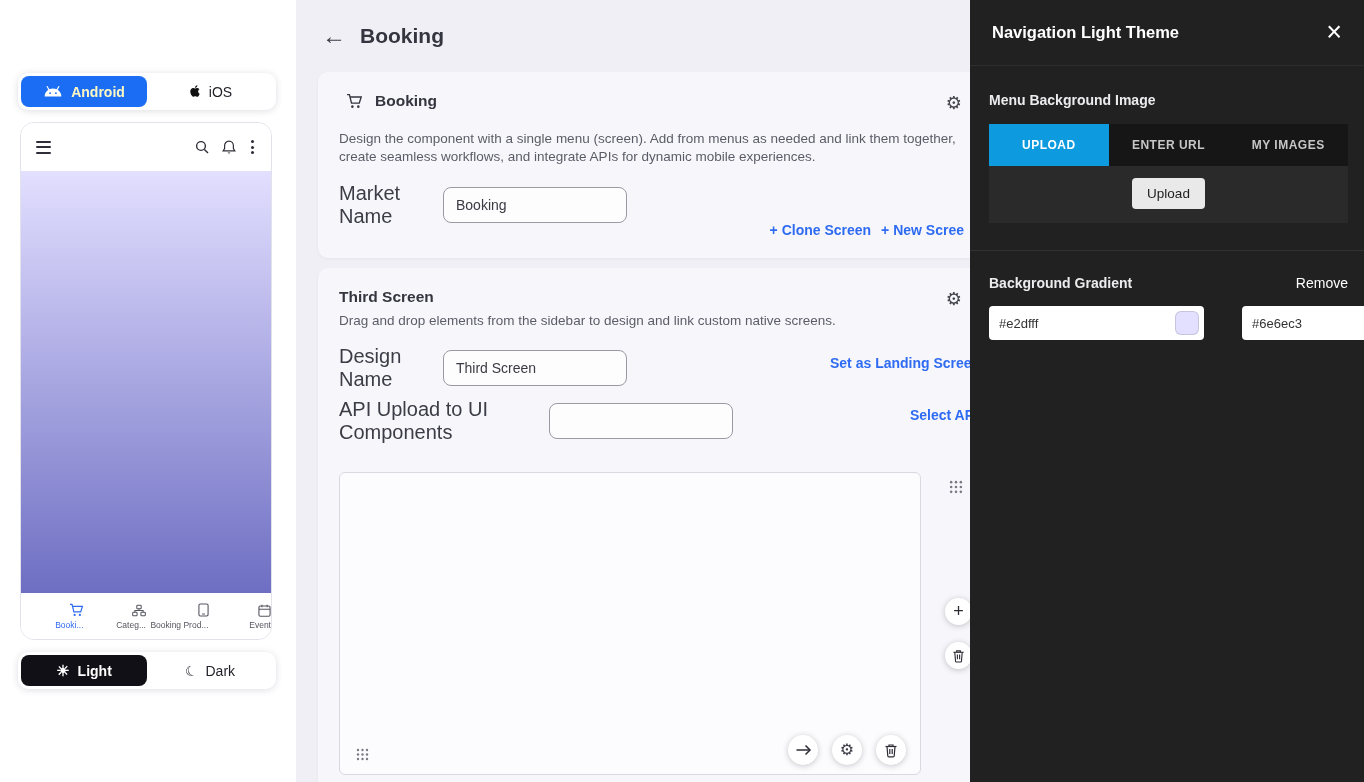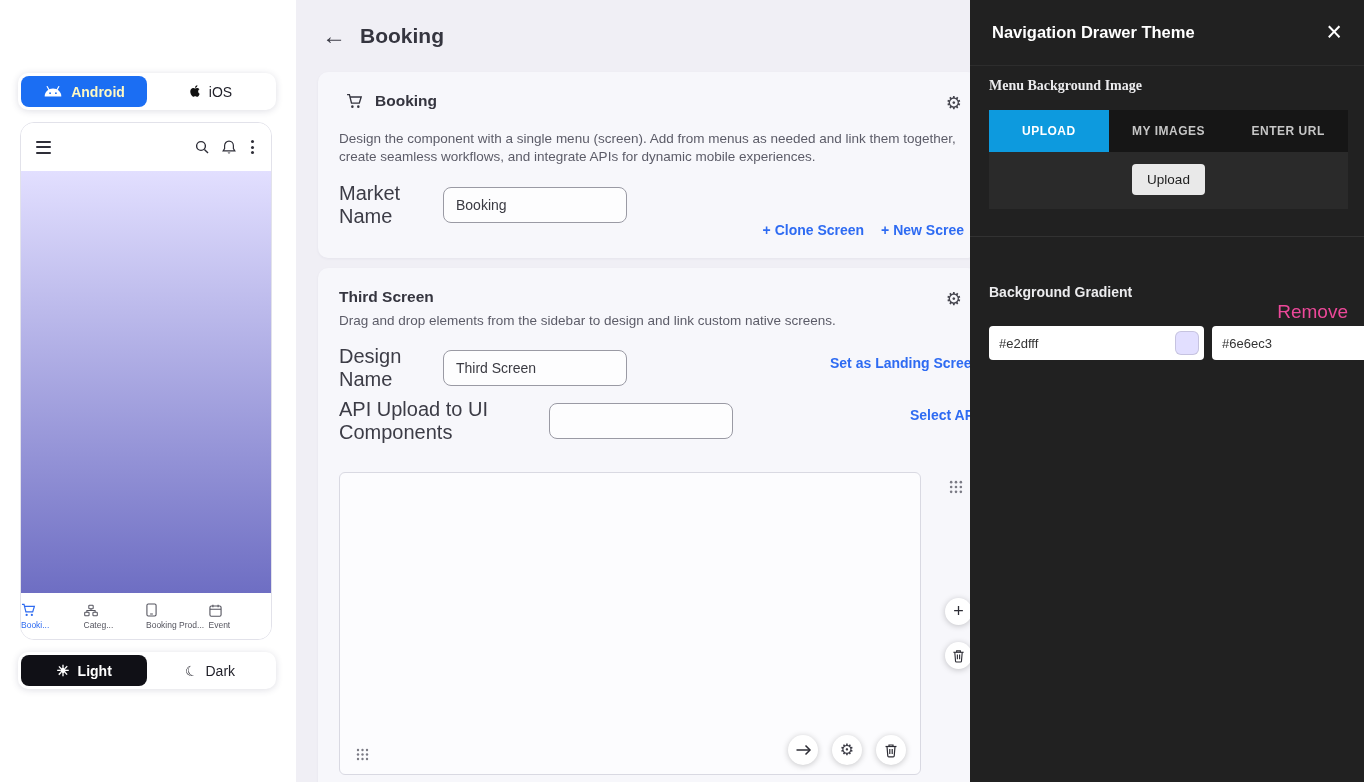--- a/index.html
+++ b/index.html
@@ -23,21 +23,21 @@
   .phone { position:absolute; left:20px; top:122px; width:252px; height:518px; border:1px solid #e2e2ea;
            border-radius:14px; overflow:hidden; background:#fff; }
   .phone-topbar { height:48px; background:#fff; display:flex; align-items:center; padding:0 15px; color:#2e2e38; }
   .hamburger { display:flex; flex-direction:column; gap:3.5px; cursor:pointer; }
   .hamburger span { width:15px; height:2px; background:#2e2e38; border-radius:1px; }
   .topbar-right { margin-left:auto; display:flex; align-items:center; gap:13px; }
   .kebab { display:flex; flex-direction:column; gap:2.5px; cursor:pointer; padding:1px 2px; }
   .kebab i { width:3px; height:3px; border-radius:50%; background:#2e2e38; }
   .phone-screen { height:422px; background:linear-gradient(180deg,#e2dfff,#6e6ec3); }
   .phone-nav { height:47px; background:#fff; display:flex; align-items:stretch; }
-  .pnav-item { flex:1; display:flex; flex-direction:column; align-items:flex-start; justify-content:center;
+  .pnav-item { flex:1; display:flex; flex-direction:column; align-items:flex-end; justify-content:center;
                gap:3px; font-size:8.5px; color:#55555f; cursor:pointer; overflow:hidden; }
   .pnav-item .plabel { white-space:nowrap; max-width:95%; overflow:hidden; }
   .pnav-item.active { color:#2f6bf0; }
 
   
   .page-header { position:absolute; left:322px; top:24px; display:flex; align-items:center; gap:14px; }
   .back-arrow { font-size:24px; color:#3a3a44; cursor:pointer; line-height:1; }
   .page-title { font-size:21px; font-weight:bold; color:#35353f; }
 
   .card { position:absolute; left:318px; width:660px; background:#f7f7fb; border-radius:10px;
@@ -58,21 +58,21 @@
   .field-label { font-size:20px; color:#3c3c46; }
   .lbl-w104 { width:104px; }
   .lbl-w210 { width:210px; }
   .text-input { width:184px; height:36px; border:1px solid #9a9aa4; border-radius:8px; background:#fdfdfe;
                 padding:0 12px; font-size:14px; color:#3a3a42; outline:none; }
   .row-market { top:110px; }
   .row-screen { top:77px; }
   .row-api   { top:130px; }
 
   .blue-link { color:#2e6bf2; font-size:14px; font-weight:bold; cursor:pointer; white-space:nowrap; }
-  .card1-links { position:absolute; top:150px; right:14px; display:flex; gap:17px; }
+  .card1-links { position:absolute; top:150px; right:14px; display:flex; gap:10px; }
   .landing-link { position:absolute; left:512px; top:87px; }
   .select-api-link { position:absolute; left:592px; top:139px; }
 
   .canvas { position:absolute; left:21px; top:204px; width:582px; height:303px; background:#fcfcfe;
             border:1px solid #d9d9e2; border-radius:6px; }
   .dots-handle { color:#7a7a84; cursor:grab; line-height:0; }
   .side-dots  { position:absolute; left:631px; top:212px; }
   .canvas-dots { position:absolute; left:16px; bottom:13px; }
   .circle-btn { background:#fff; border-radius:50%; box-shadow:0 1px 6px rgba(0,0,0,.22);
                 display:flex; align-items:center; justify-content:center; cursor:pointer; color:#3c3c46; }
@@ -82,34 +82,34 @@
   .canvas-actions .circle-btn { width:30px; height:30px; }
   .gear-glyph { font-size:16px; line-height:1; }
 
   
   .panel { position:absolute; right:0; top:0; width:394px; height:782px; background:#212121; z-index:10; color:#eaeaea; }
   .panel-header { height:66px; display:flex; align-items:center; padding:0 22px; border-bottom:1px solid #2d2d2d; }
   .panel-title { font-size:16.5px; font-weight:bold; color:#fff; }
   .panel-close { margin-left:auto; font-size:27px; font-weight:300; color:#fff; cursor:pointer; line-height:1; }
   .panel-body { padding:0 16px 0 19px; }
   .panel-label { font-size:14px; color:#ececee; font-weight:bold; }
-  .menu-bg-label { margin-top:12px;font-family:Liberation Serif, serif; }
+  .menu-bg-label { margin-top:26px; }
   .tabs { display:flex; margin-top:16px; height:42px; background:#161616; }
   .tab { flex:1; display:flex; align-items:center; justify-content:center; font-size:12px;
          letter-spacing:.5px; color:#c6c6c6; cursor:pointer; font-weight:bold; }
   .tab.active { background:#0d9ade; color:#fff; }
   .upload-zone { background:#2a2a2a; padding:12px 0 14px; display:flex; justify-content:center; }
   .upload-btn { background:#e9e9e9; color:#1d1d1d; font-size:13.5px; padding:8px 15px; border-radius:4px;
                 border:none; cursor:pointer; font-family:inherit; }
   .darkmode-row { display:flex; align-items:center; justify-content:space-between; margin-top:29px; }
   .checkbox { width:17px; height:17px; border:1px solid #4c4c4c; background:#191919; border-radius:3px; cursor:pointer; }
   .panel-divider { height:1px; background:#323232; margin:27px -16px 0 -19px; }
   .gradient-row { display:flex; align-items:center; justify-content:space-between; margin-top:24px; }
-  .remove-link { color:#ec4899; font-size:19px; cursor:pointer;margin-top:40px; }
-  .color-row { display:flex; gap:8px; margin-top:3px;align-items:flex-end; }
+  .remove-link { color:#ffffff; font-size:14px; cursor:pointer; }
+  .color-row { display:flex; gap:38px; margin-top:15px;align-items:flex-end; }
   .color-field { flex:1; height:34px; background:#fff; border-radius:4px; display:flex; align-items:center;
                  padding:0 5px 0 10px; }
   .hex-input { flex:1; border:none; outline:none; background:transparent; font-size:13px; color:#333;
                font-family:inherit; min-width:0; }
   .swatch { width:24px; height:24px; border-radius:6px; border:1px solid rgba(0,0,0,.12); cursor:pointer; flex:0 0 auto; }
 </style>
 </head>
 <body>
 
 <div class="sidebar">
@@ -323,30 +323,30 @@
       <path d="M1.5 3.5h11"></path>
         <path d="M5 3.5V2h4v1.5"></path>
       <path d="M3 3.5l.8 9.5a1 1 0 0 0 1 .9h4.4a1 1 0 0 0 1-.9l.8-9.5"></path>
       <path d="M5.8 6v5M8.2 6v5"></path>
       </svg>
   </span>
 </div>
 
 <div class="panel">
   <div class="panel-header">
-    <span class="panel-title">Navigation Drawer Theme</span>
+    <span class="panel-title">Navigation Light Theme</span>
     <span class="panel-close">×</span>
   </div>
   <div class="panel-body">
     <div class="panel-label menu-bg-label">Menu Background Image</div>
 
     <div class="tabs">
       <div class="tab active">UPLOAD</div>
+      <div class="tab">ENTER URL</div>
       <div class="tab">MY IMAGES</div>
-      <div class="tab">ENTER URL</div>
     </div>
     <div class="upload-zone">
       <button class="upload-btn">Upload</button>
     </div>
 
 
     <div class="panel-divider"></div>
 
     <div class="gradient-row">
       <span class="panel-label">Background Gradient</span>

